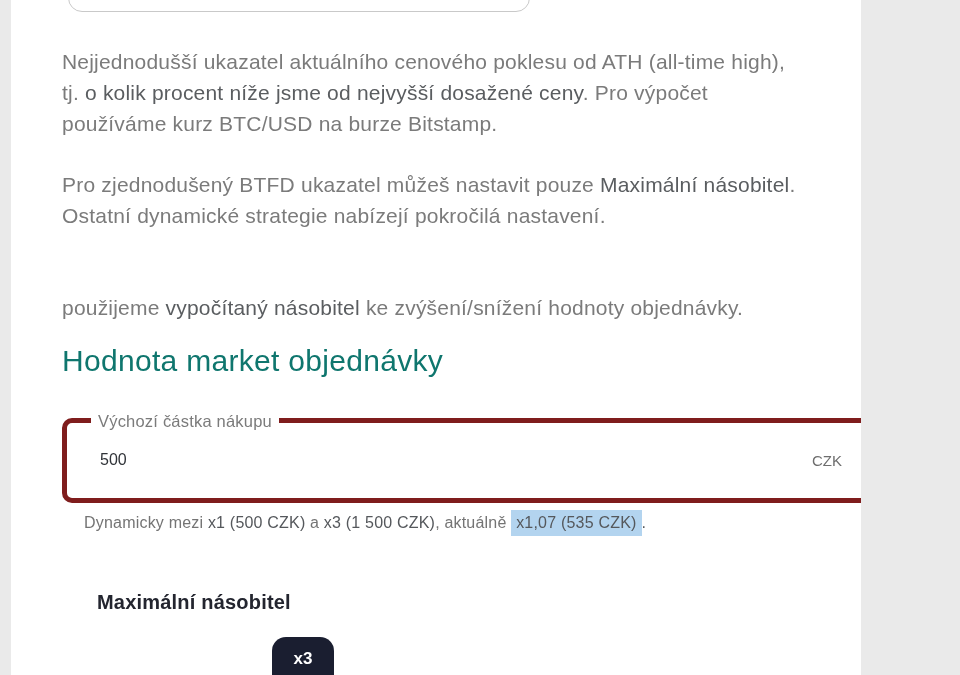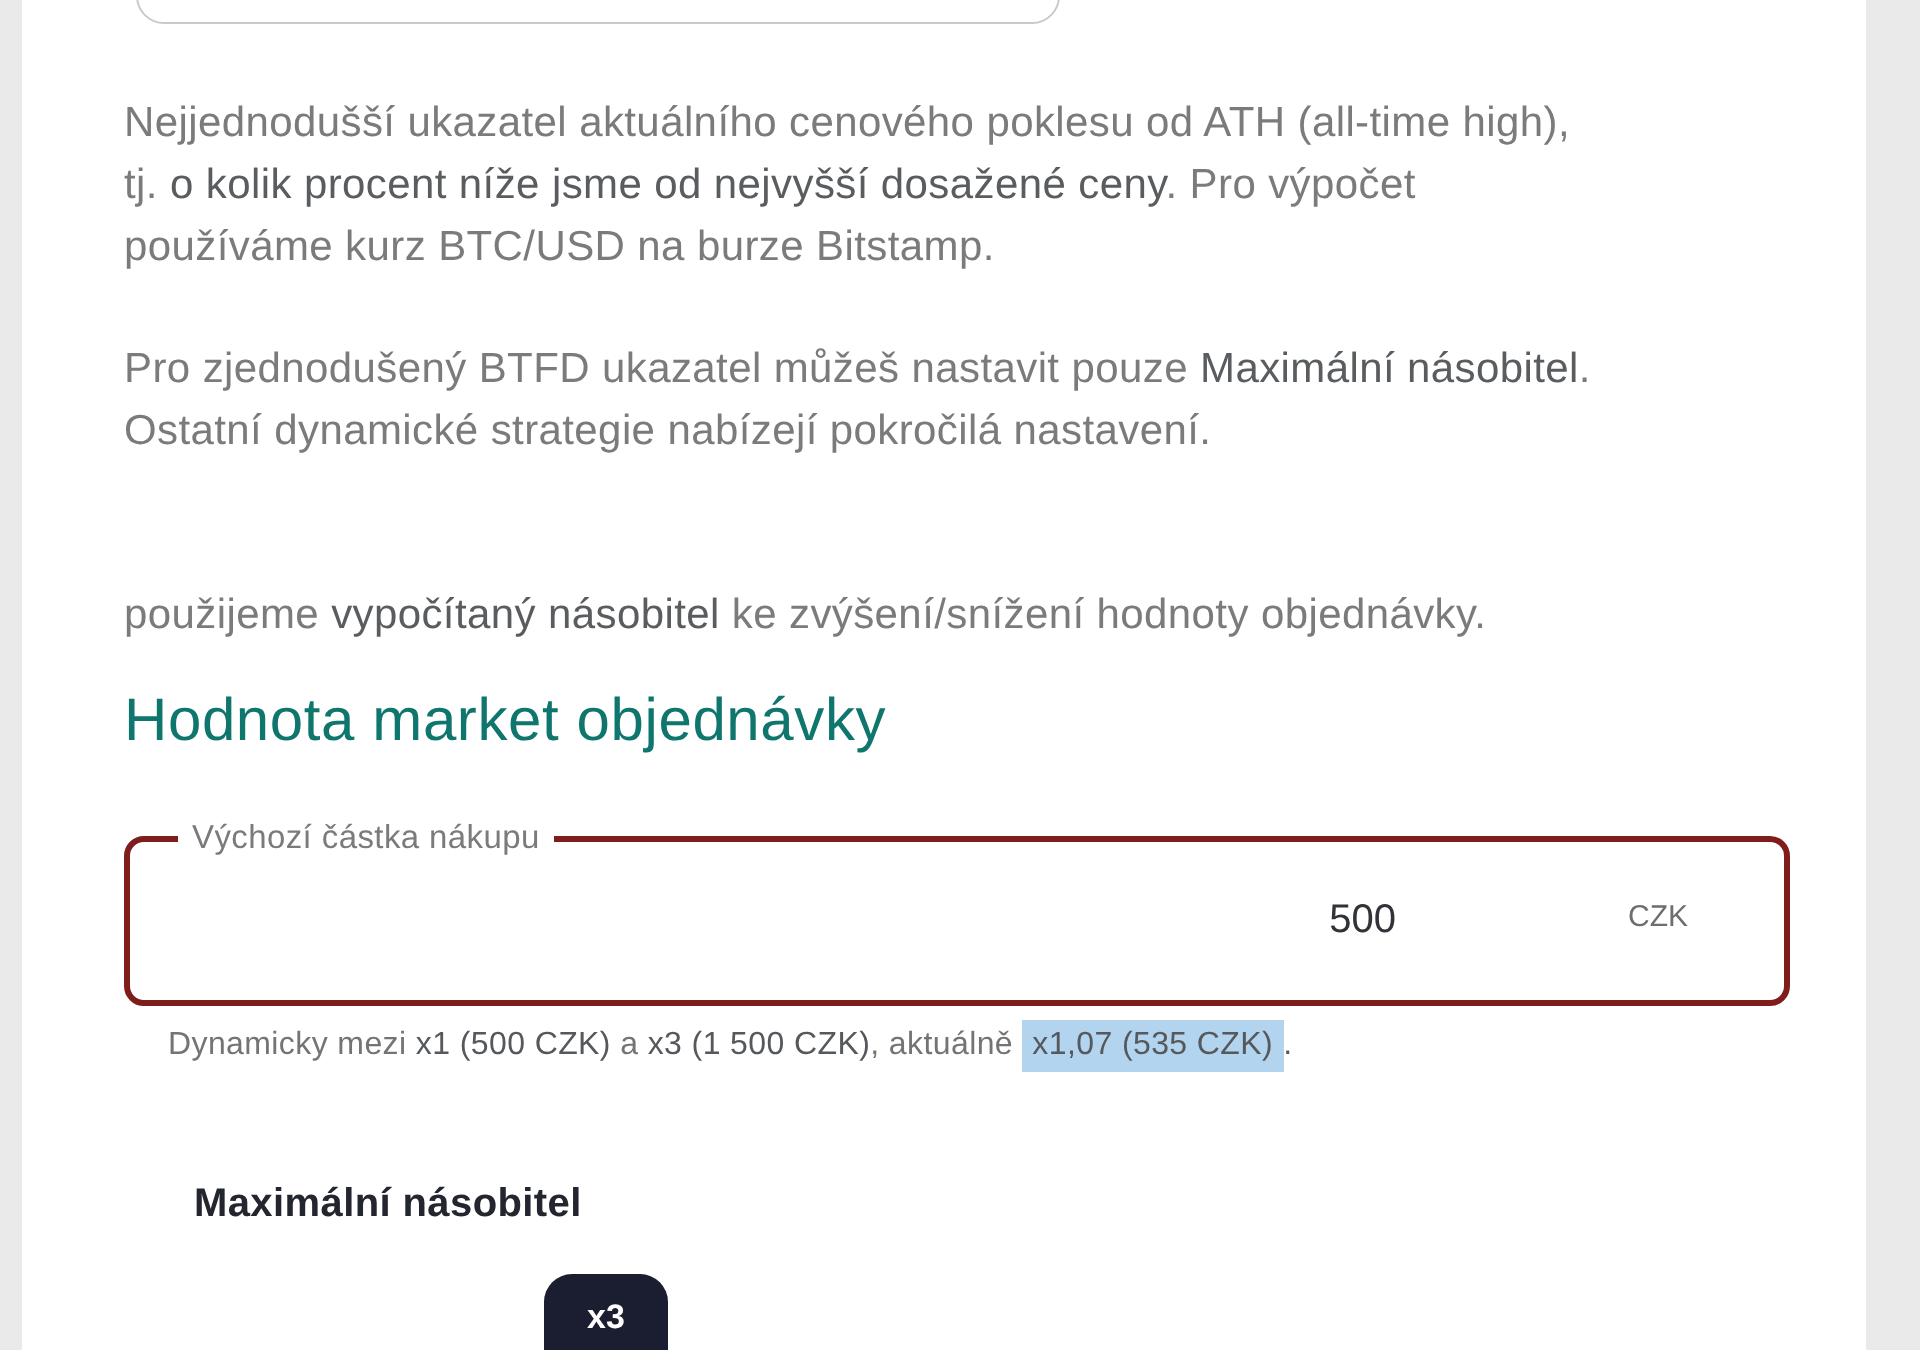--- a/index.html
+++ b/index.html
@@ -4,21 +4,21 @@
 <style>
   * { margin: 0; padding: 0; box-sizing: border-box; }
   html, body {
     width: 960px; height: 675px;
     font-family: "Liberation Sans", sans-serif;
     background: #eaeaea;
     overflow: hidden;
   }
   .card {
     position: absolute;
-    left: 11px; top: 0; width: 922px; height: 675px;
+    left: 11px; top: 0; width: 850px; height: 675px;
     background: #ffffff;
     overflow: hidden;
   }
   
   .top-partial-field {
     position: absolute;
     left: 57px; top: -32px;
     width: 462px; height: 44px;
     border: 1px solid #c9c9c9;
     border-radius: 14px;
@@ -43,43 +43,42 @@
     font-size: 30px;
     font-weight: 500;
     color: #0f766e;
     letter-spacing: 0.3px;
   }
   
   .amount-field {
     position: absolute;
     left: 51px; top: 418px;
     width: 833px; height: 85px;
-    border: 3px solid #7f1d1d;
+    border: 5px solid #7f1d1d;
     border-radius: 10px;
     background: #ffffff;
   }
   .amount-field .float-label {
     position: absolute;
     top: -11px; left: 24px;
     background: #ffffff;
     padding: 0 7px;
     font-size: 16.5px;
     color: #7b7b7b;
     letter-spacing: 0.2px;
   }
   .amount-field .value {
     position: absolute;
     left: 33px; top: 28px;
-    font-size: 20px;
+    font-size: 16px;
     color: #303338;
     border: none; outline: none;
     background: transparent;
     width: 600px;
     font-family: "Liberation Sans", sans-serif;
-    text-align: right;
   }
   .amount-field .suffix {
     position: absolute;
     right: 48px; top: 29px;
     font-size: 15px;
     color: #6e6e6e;
   }
   
   .helper {
     position: absolute;

